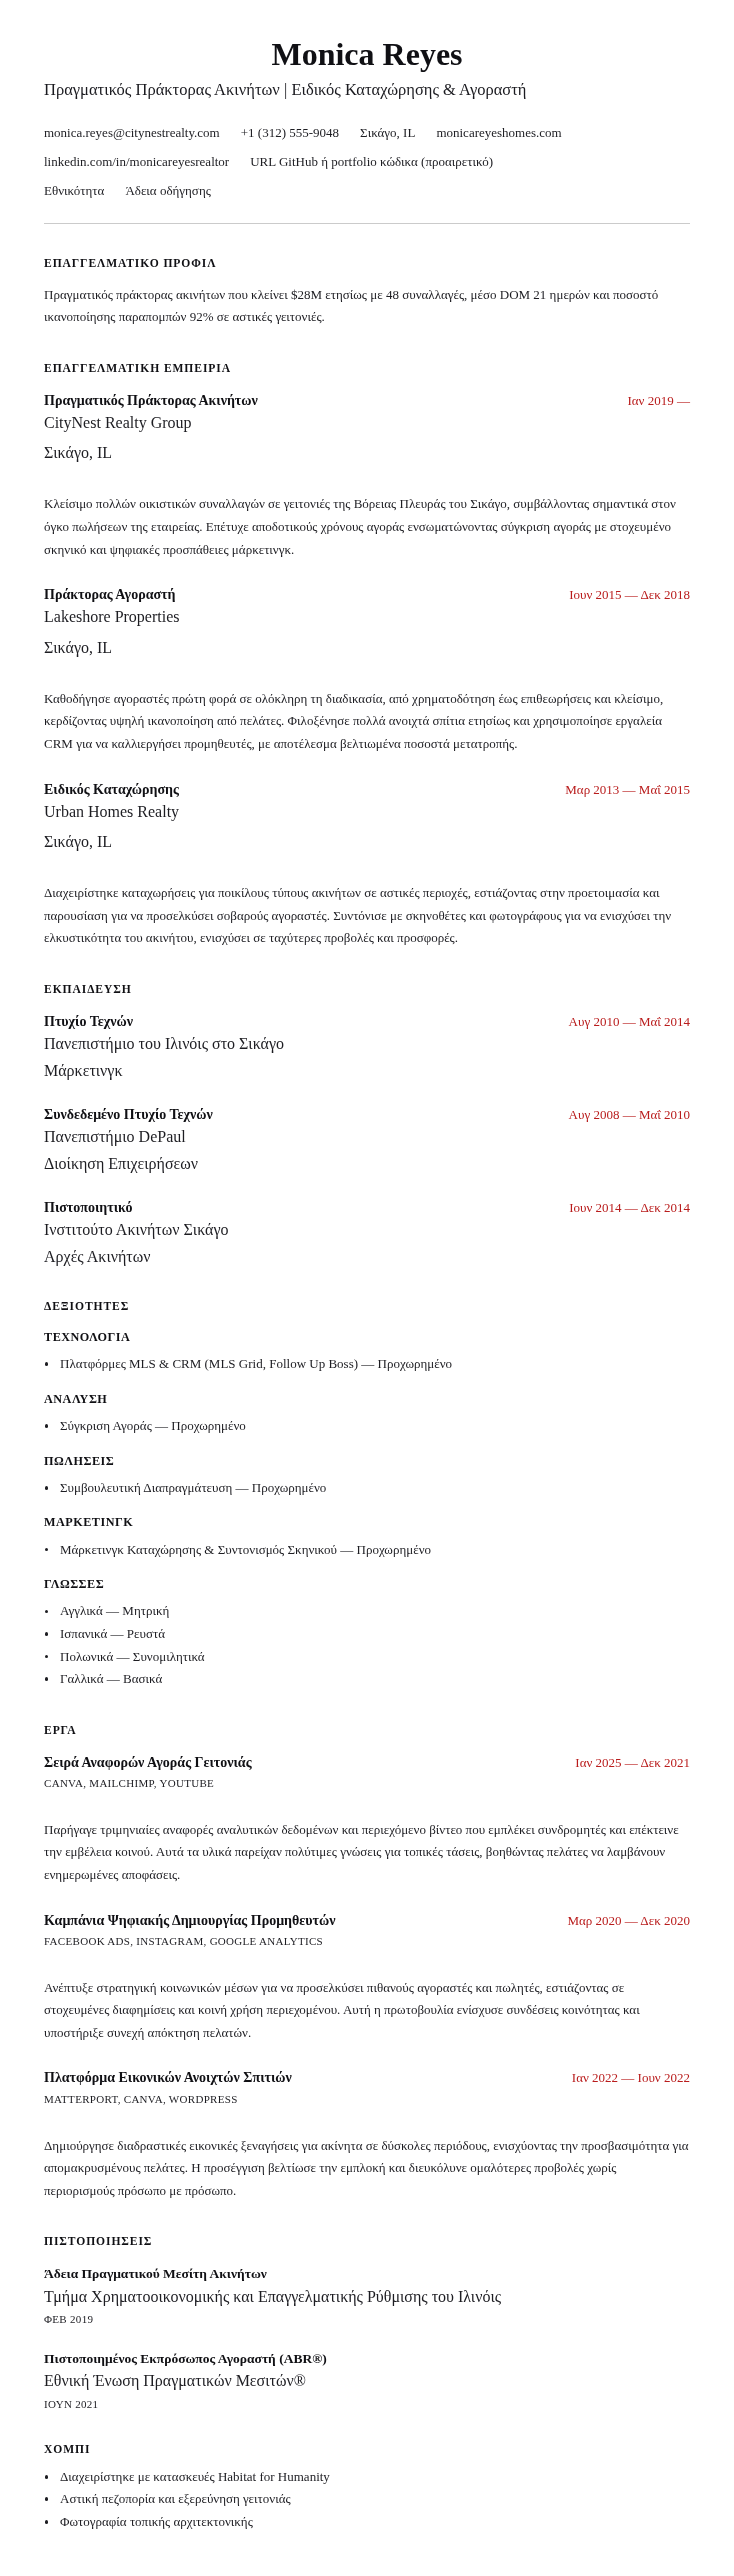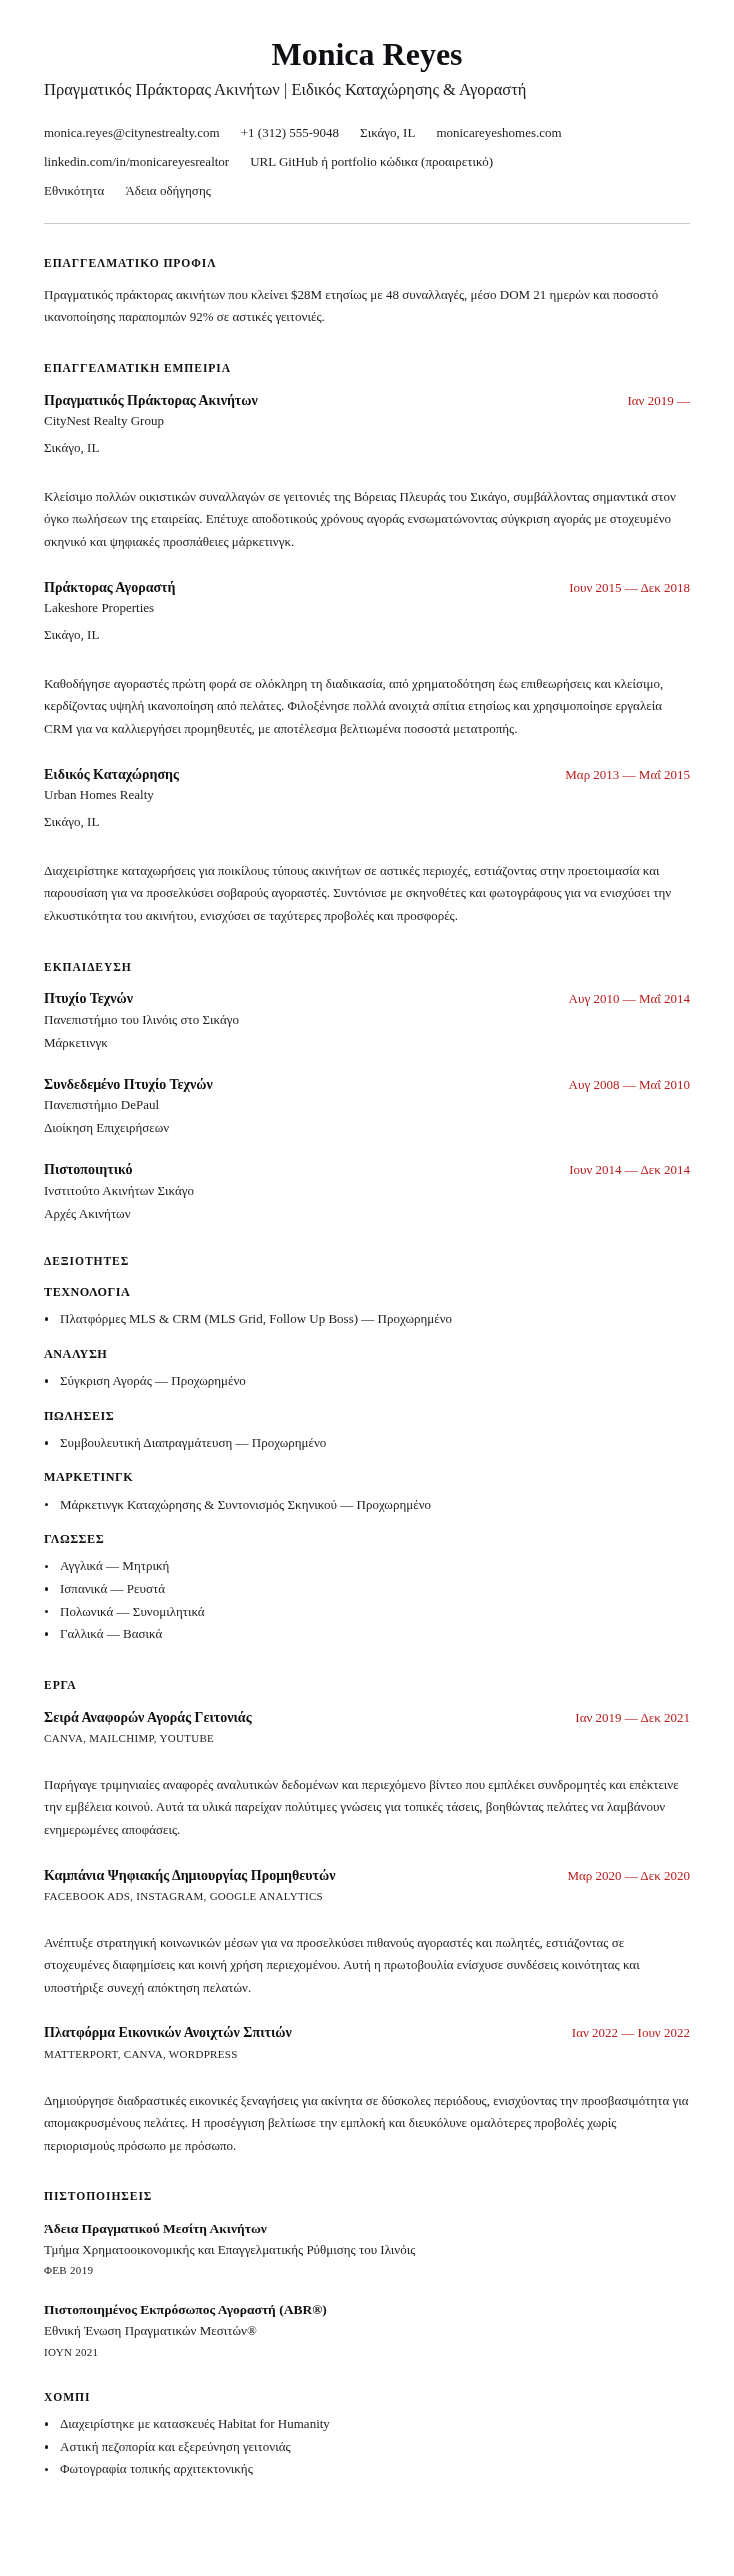--- a/index.html
+++ b/index.html
@@ -72,21 +72,21 @@
     font-weight: bold;
     color: #101014;
   }
   .entry-date {
     font-size: 13px;
     white-space: nowrap;
     color: #b91c1c;
     padding-left: 12.2px;
   }
   .entry-sub {
-    font-size: 13px;
+    font-size: 16px;
     margin-top: 4.3px;
     line-height: 1.25;
     color: #1d1d22;
   }
   .entry-sub.loc { margin-top: 10.4px; }
   .entry-sub.field { margin-top: 6.7px; }
   p.desc { margin-top: 30px; }
   h3.skill-cat {
     font-size: 12.2px;
     font-weight: bold;
@@ -251,21 +251,21 @@
     <li><span class="dot"></span><span>Ισπανικά — Ρευστά</span></li>
     <li><span class="dot"></span><span>Πολωνικά — Συνομιλητικά</span></li>
     <li><span class="dot"></span><span>Γαλλικά — Βασικά</span></li>
   </ul>
 
   <h2 class="section">ΕΡΓΑ</h2>
 
   <div class="entry">
     <div class="entry-head">
       <span class="entry-title">Σειρά Αναφορών Αγοράς Γειτονιάς</span>
-      <span class="entry-date">Ιαν 2019 — Δεκ 2021</span>
+      <span class="entry-date">Ιαν 2025 — Δεκ 2021</span>
     </div>
     <div class="tech-line">CANVA, MAILCHIMP, YOUTUBE</div>
     <p class="body desc">Παρήγαγε τριμηνιαίες αναφορές αναλυτικών δεδομένων και περιεχόμενο βίντεο που εμπλέκει συνδρομητές και επέκτεινε την εμβέλεια κοινού. Αυτά τα υλικά παρείχαν πολύτιμες γνώσεις για τοπικές τάσεις, βοηθώντας πελάτες να λαμβάνουν ενημερωμένες αποφάσεις.</p>
   </div>
 
   <div class="entry">
     <div class="entry-head">
       <span class="entry-title">Καμπάνια Ψηφιακής Δημιουργίας Προμηθευτών</span>
       <span class="entry-date">Μαρ 2020 — Δεκ 2020</span>
     </div>

